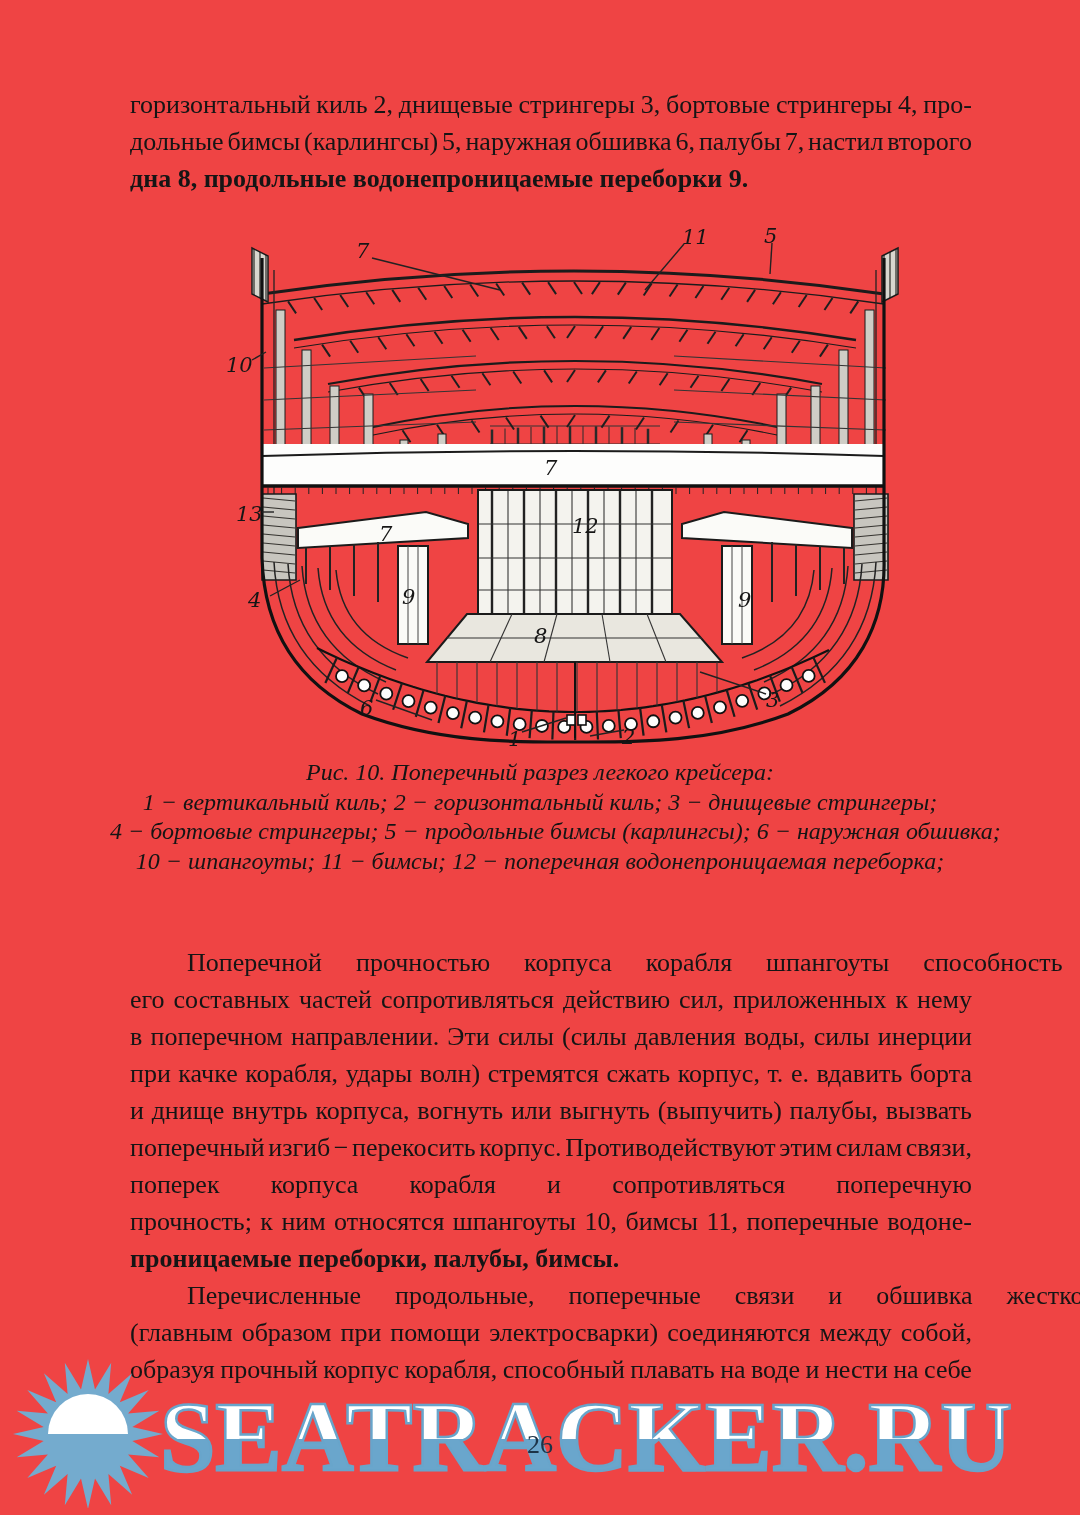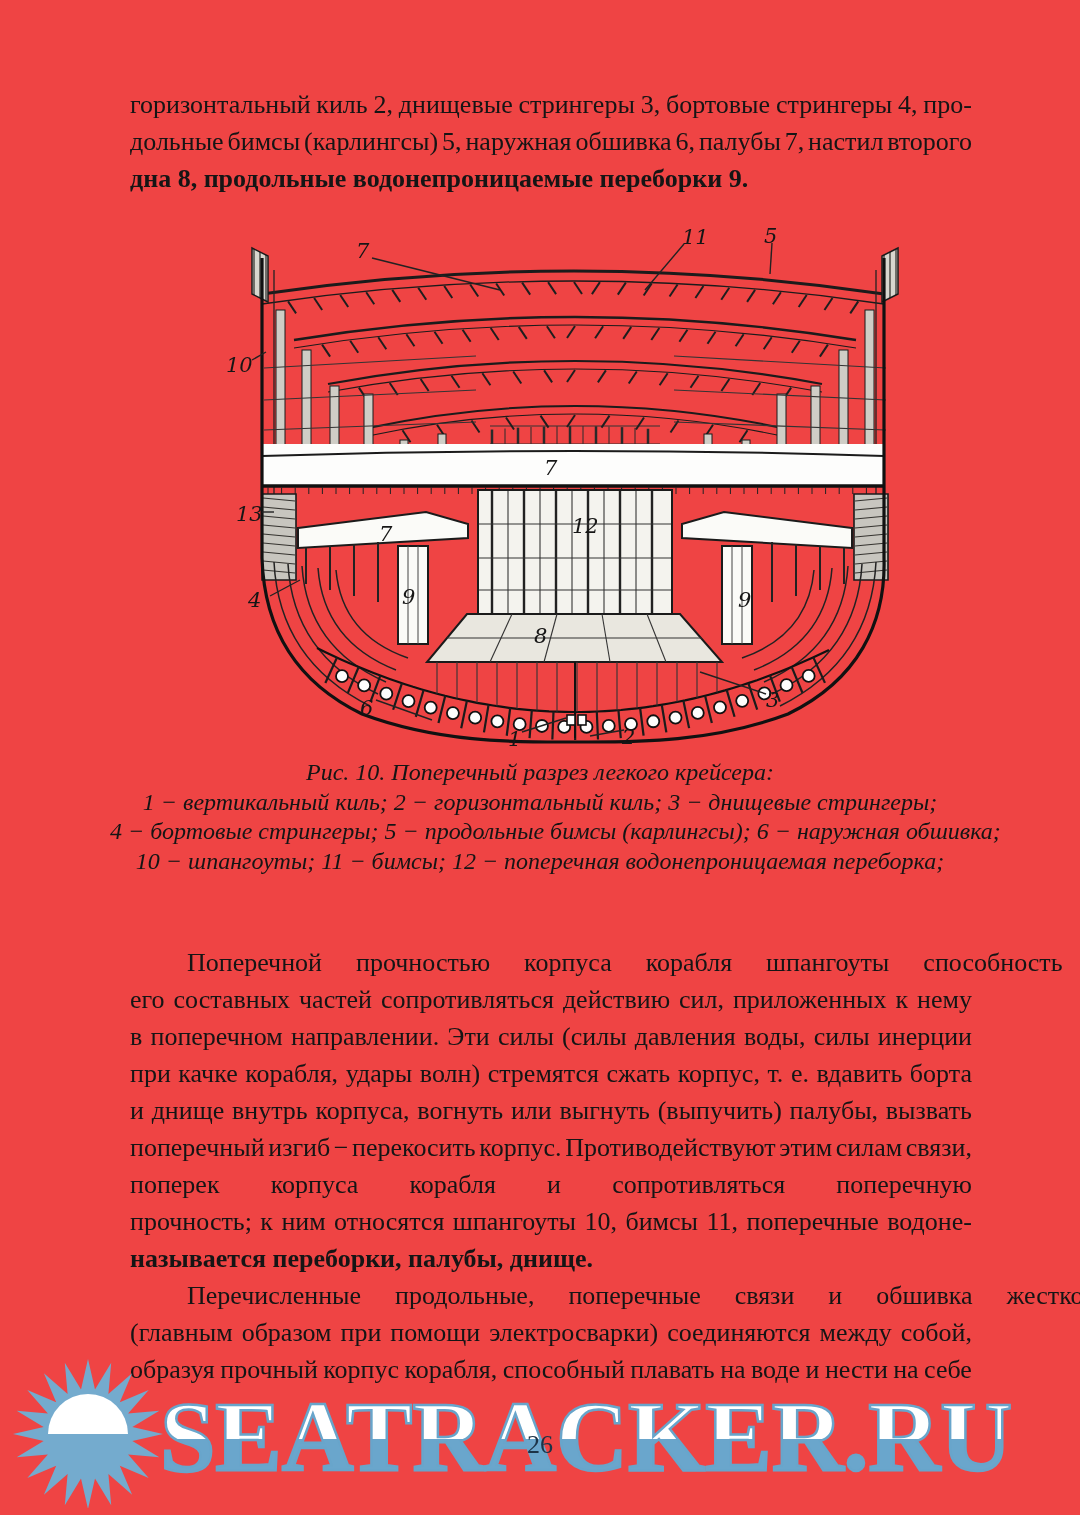--- a/index.html
+++ b/index.html
@@ -474,21 +474,21 @@
         <span>к</span>
         <span>ним</span>
         <span>относятся</span>
         <span>шпангоуты</span>
         <span>10,</span>
         <span>бимсы</span>
         <span>11,</span>
         <span>поперечные</span>
         <span>водоне-</span>
       </div>
-    <div class="bline plain">называется переборки, палубы, днище.</div>
+    <div class="bline plain">проницаемые переборки, палубы, бимсы.</div>
   </div>
 
   <div class="textblock" style="top:1277px">
     <div class="bline jline indent">
         <span>Перечисленные</span>
         <span>продольные,</span>
         <span>поперечные</span>
         <span>связи</span>
         <span>и</span>
         <span>обшивка</span>

